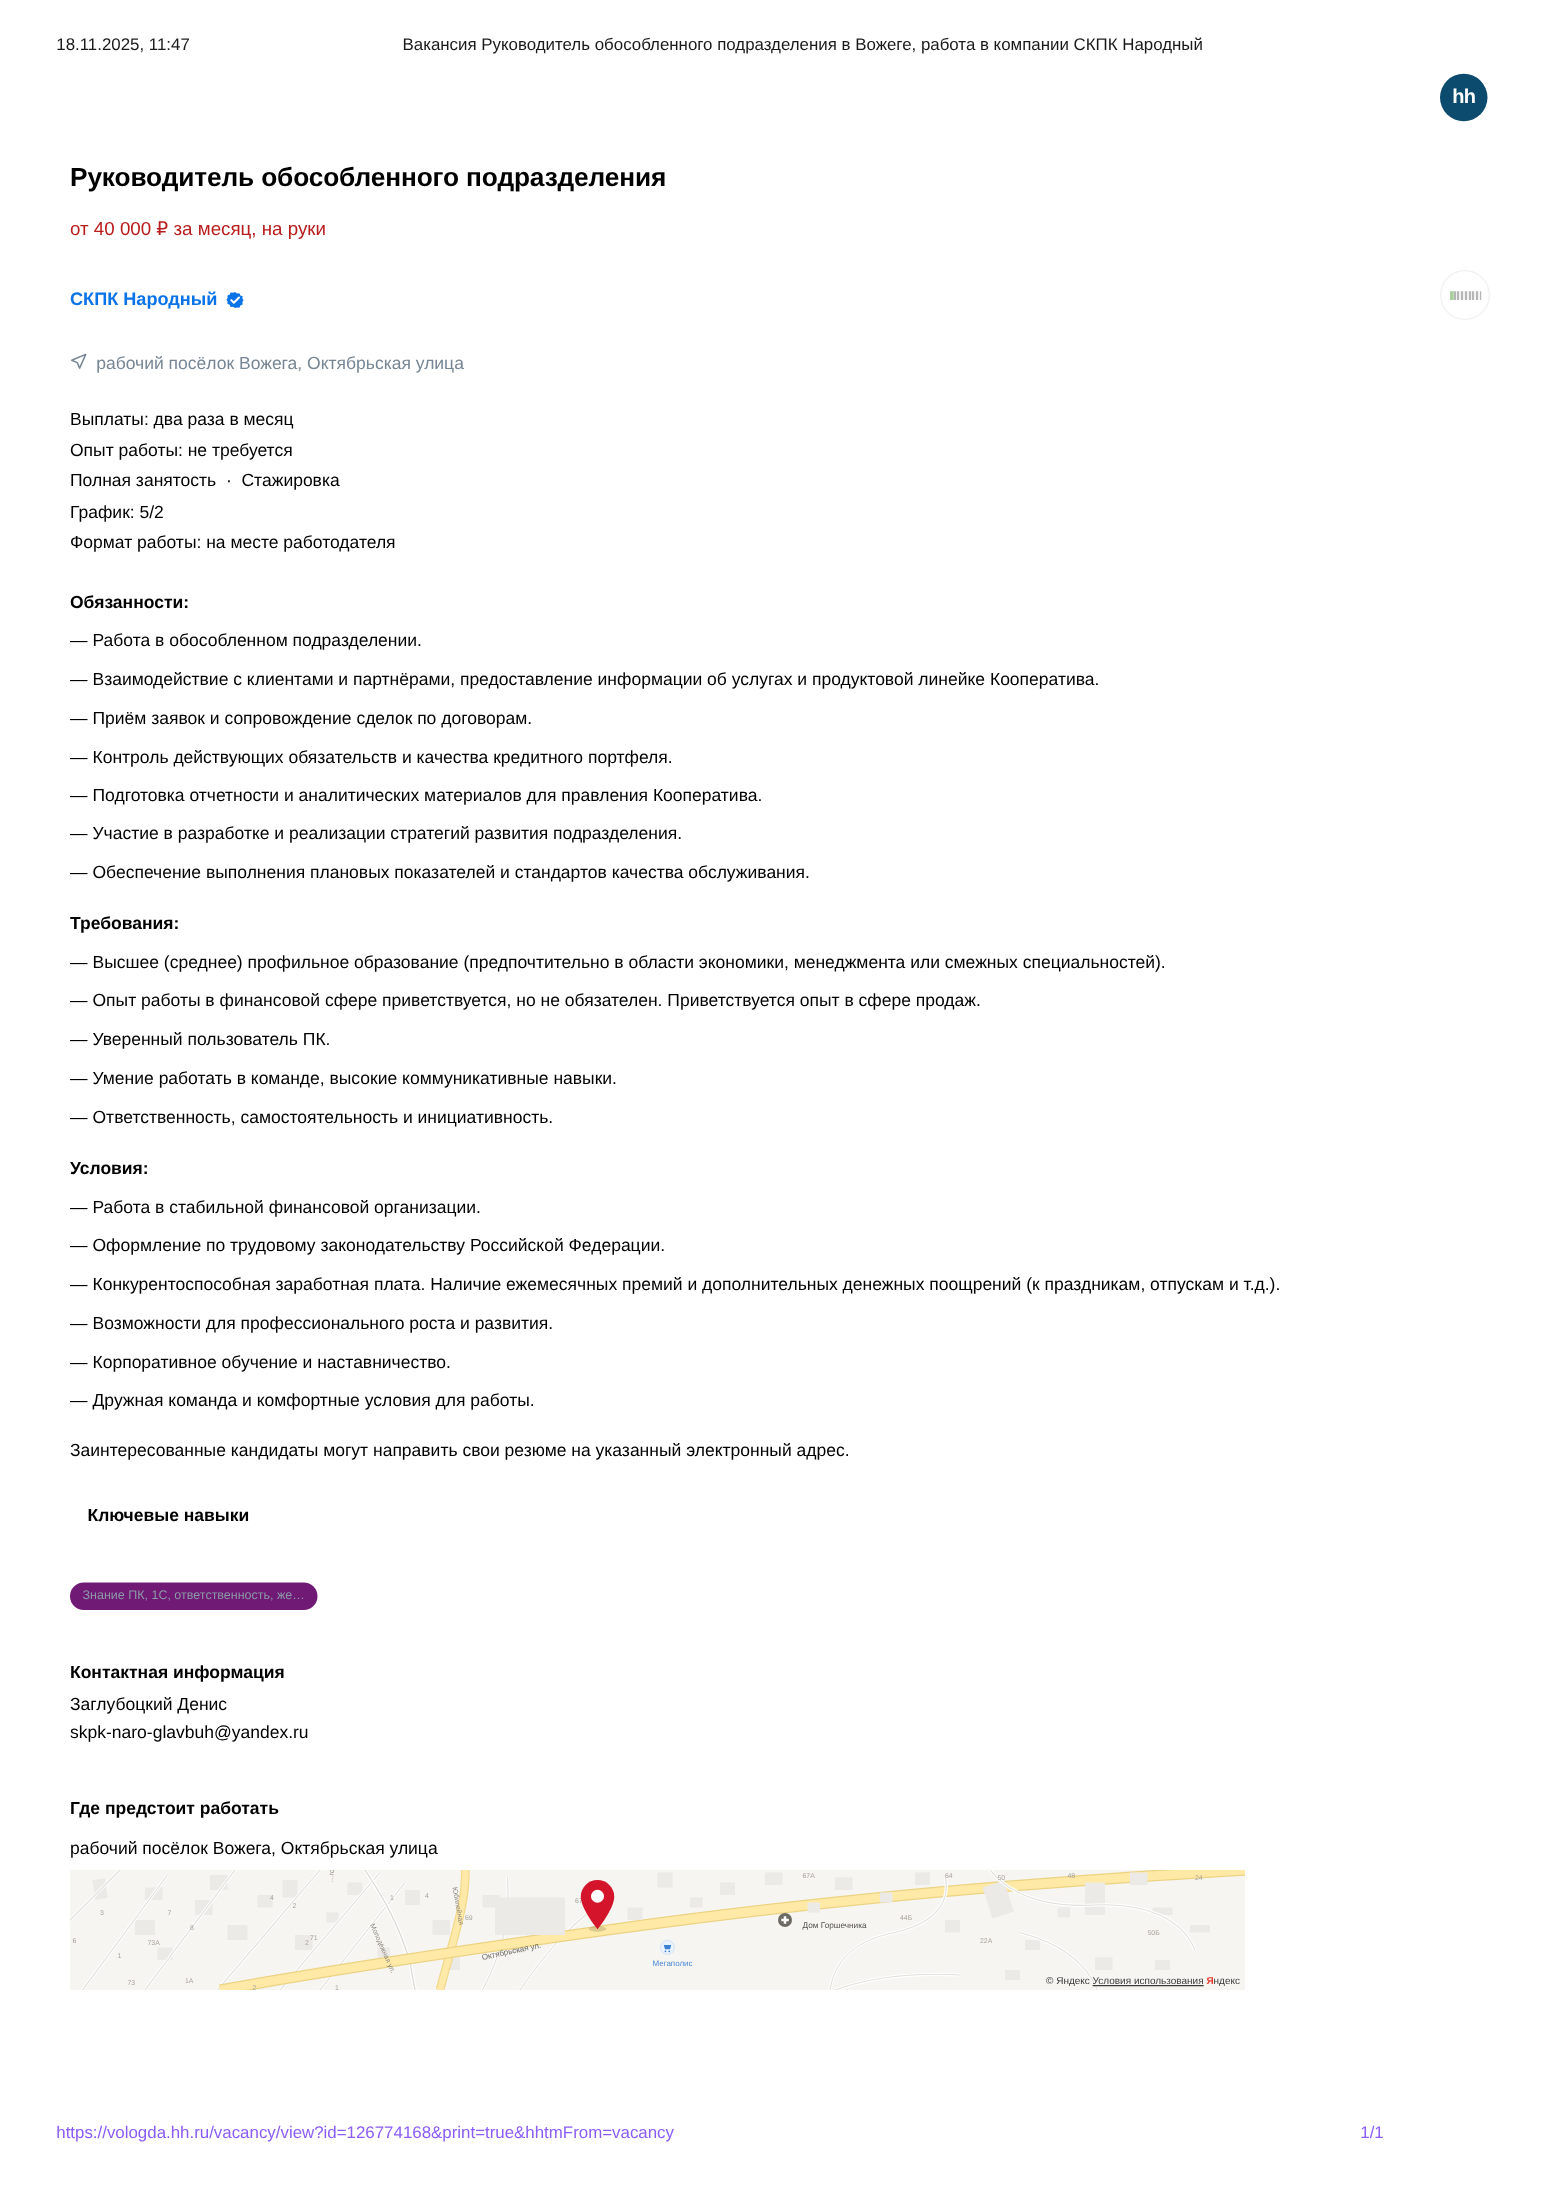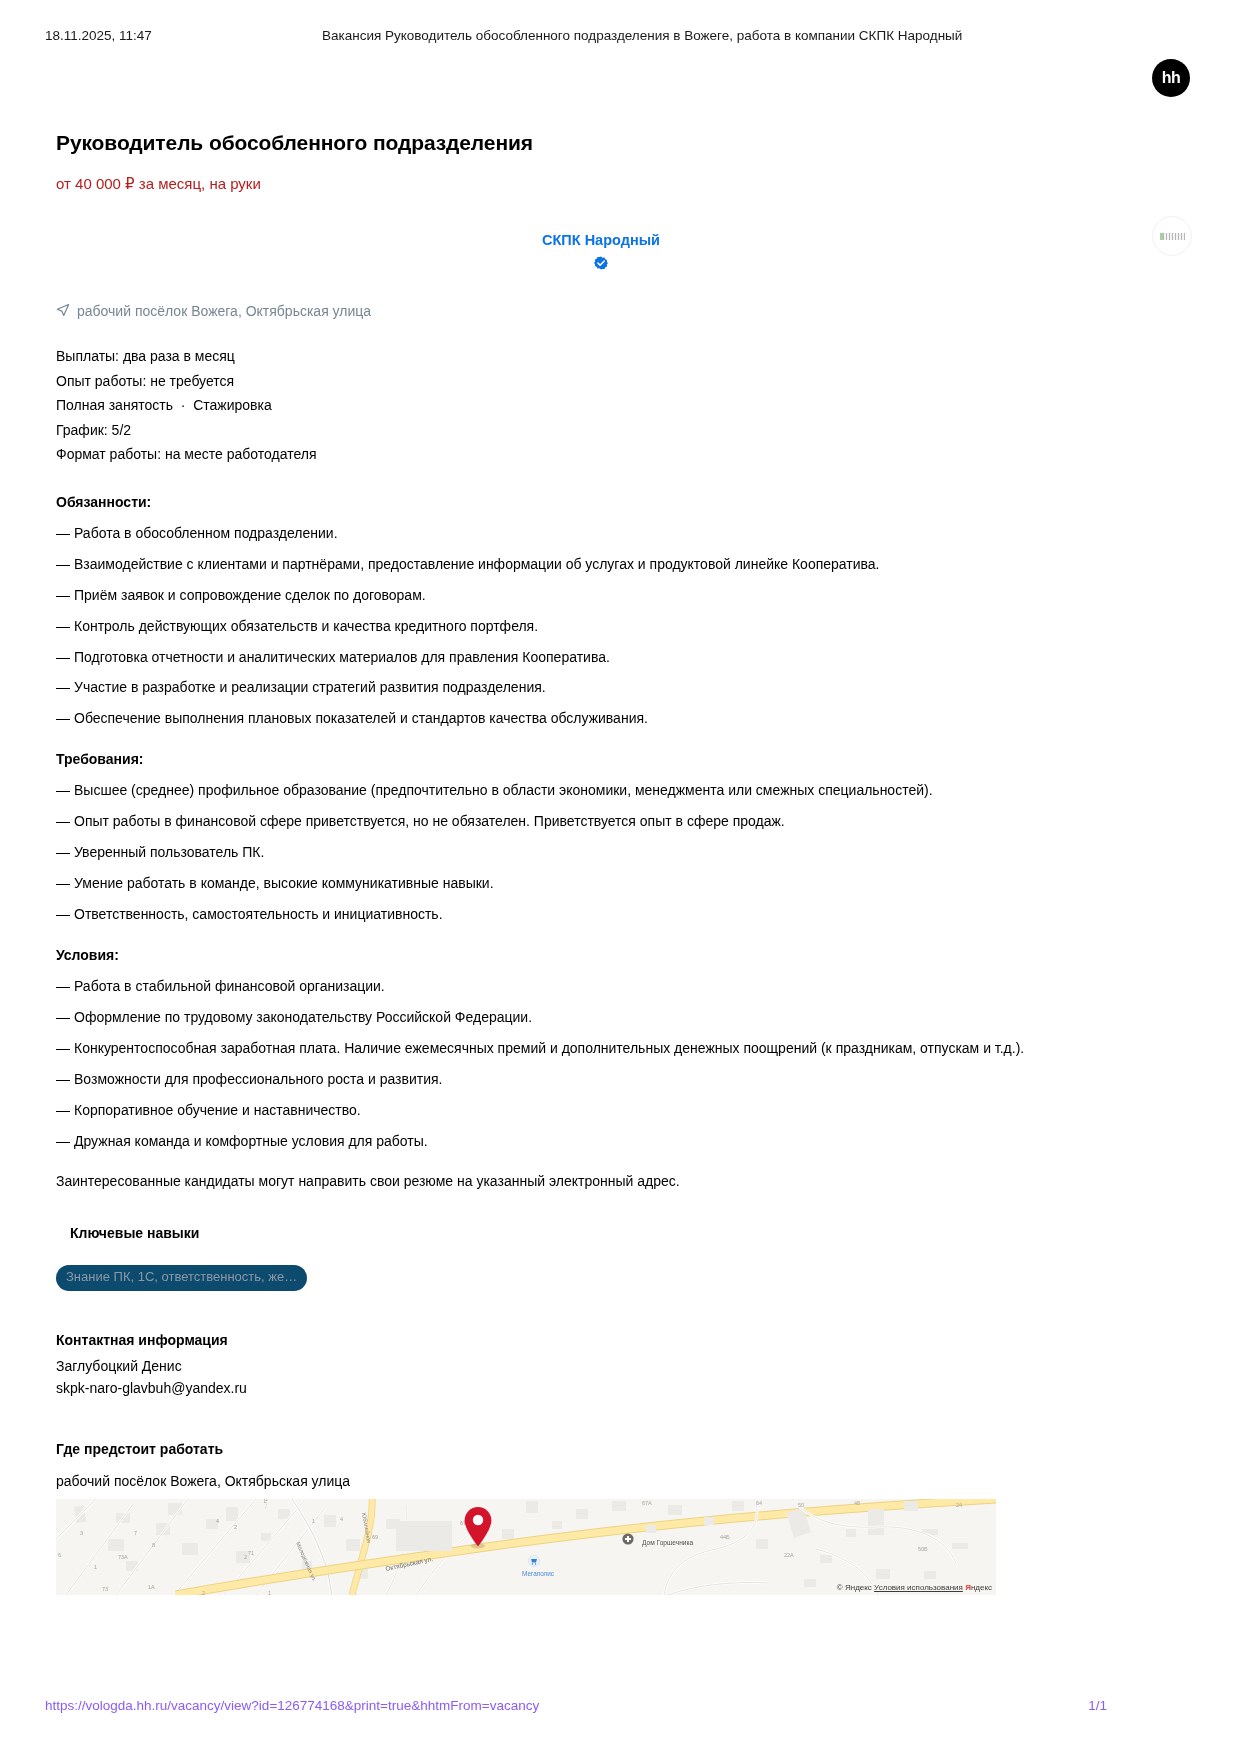--- a/index.html
+++ b/index.html
@@ -39,21 +39,21 @@
     white-space: nowrap;
   }
 
   .hh-logo {
     position: absolute;
     left: 1152px;
     top: 59px;
     width: 38px;
     height: 38px;
     border-radius: 50%;
-    background: #000000;
+    background: #0c4a6e;
     color: #ffffff;
     font-size: 16px;
     font-weight: 700;
     letter-spacing: -0.5px;
     display: flex;
     align-items: center;
     justify-content: center;
     line-height: 1;
   }
 
@@ -78,21 +78,20 @@
     color: #b91c1c;
     margin: 0 0 38px 0;
     line-height: 1.3;
   }
 
   .company-row {
     display: flex;
     align-items: center;
     gap: 7px;
     margin: 0 0 32px 0;
-    flex-direction: column;
   }
   .company-name {
     font-size: 14.5px;
     font-weight: 700;
     color: #0a73e8;
     line-height: 1.2;
   }
   .verified-badge {
     width: 14px;
     height: 14px;
@@ -153,26 +152,27 @@
   .skills-block { margin-top: 34px; }
   .skills-head {
     font-size: 14px;
     font-weight: 700;
     color: #000;
     margin: 0 0 24px 0;
     padding-left: 14px;
   }
   .skill-chip {
     display: inline-block;
-    font-size: 13px;
+    font-size: 10px;
     color: #8b99a7;
     padding: 4px 10px 5px 10px;
     border-radius: 13px;
-    background: #0c4a6e;
+    background: #701a75;
     line-height: 1.3;
+    margin-top: 22px;
   }
 
   
   .contacts-block { margin-top: 38px; }
   .contacts-head {
     font-size: 14px;
     font-weight: 700;
     color: #000;
     margin: 0 0 4px 0;
     line-height: 22px;

